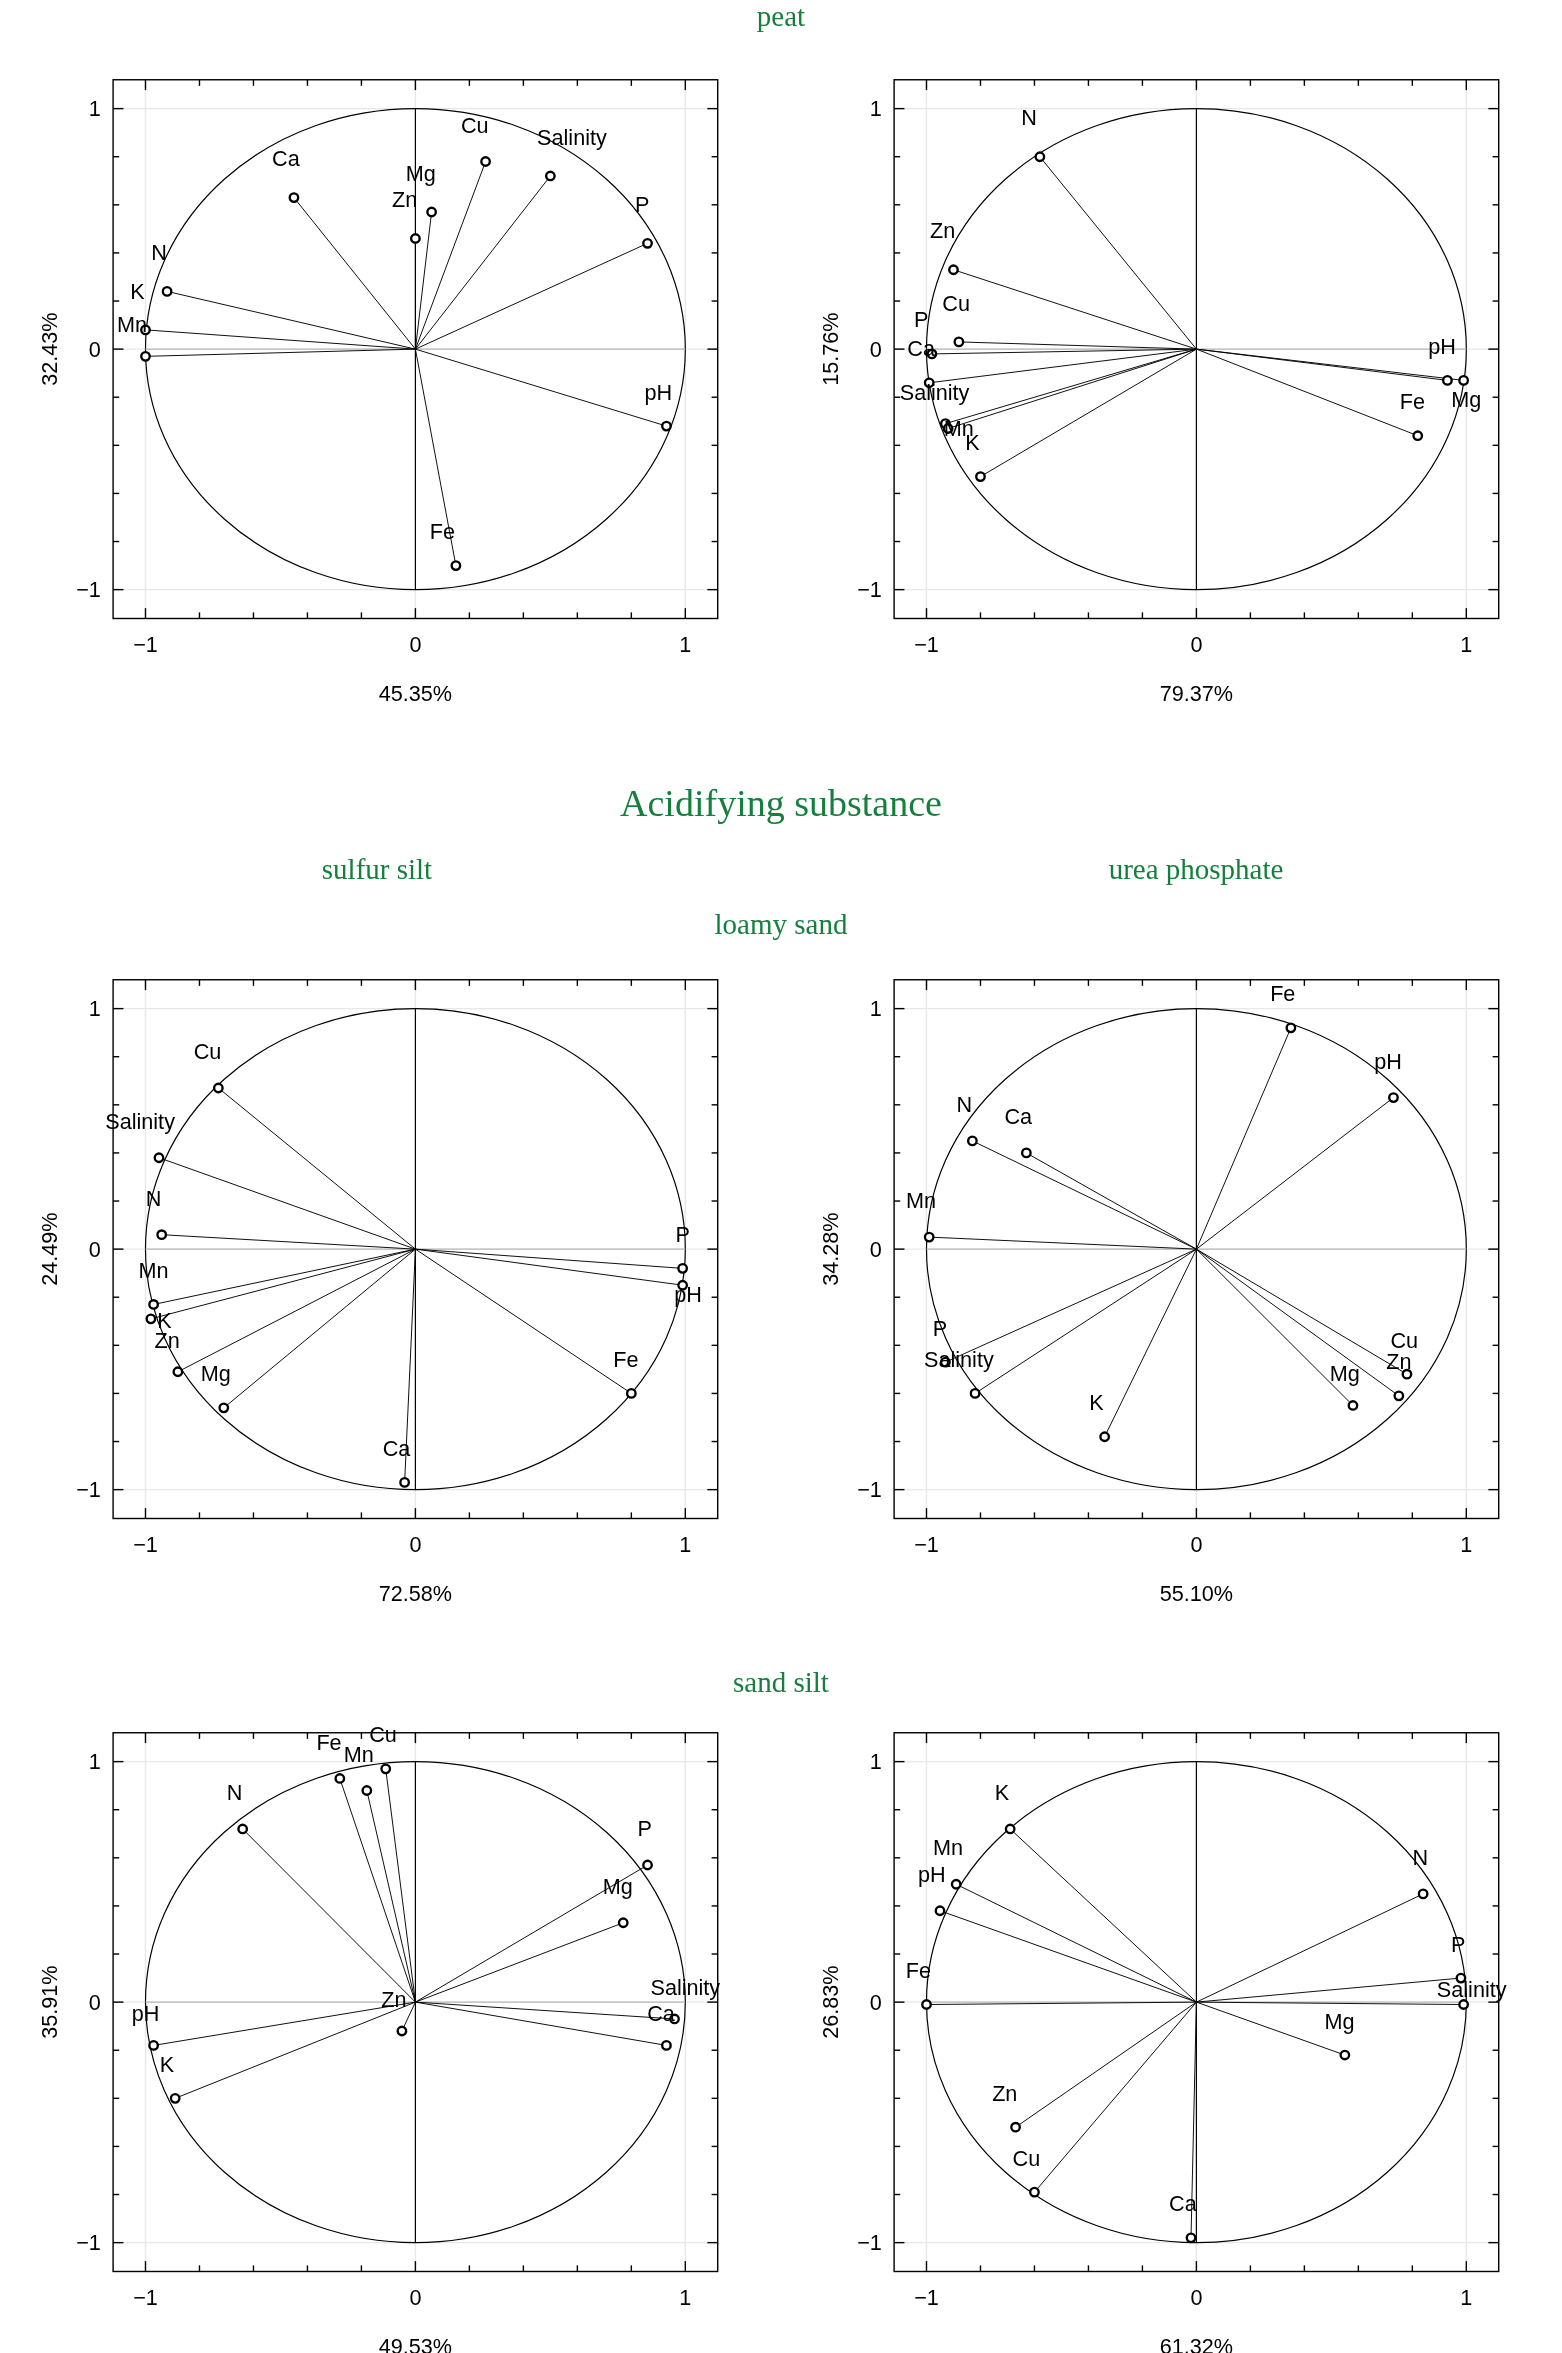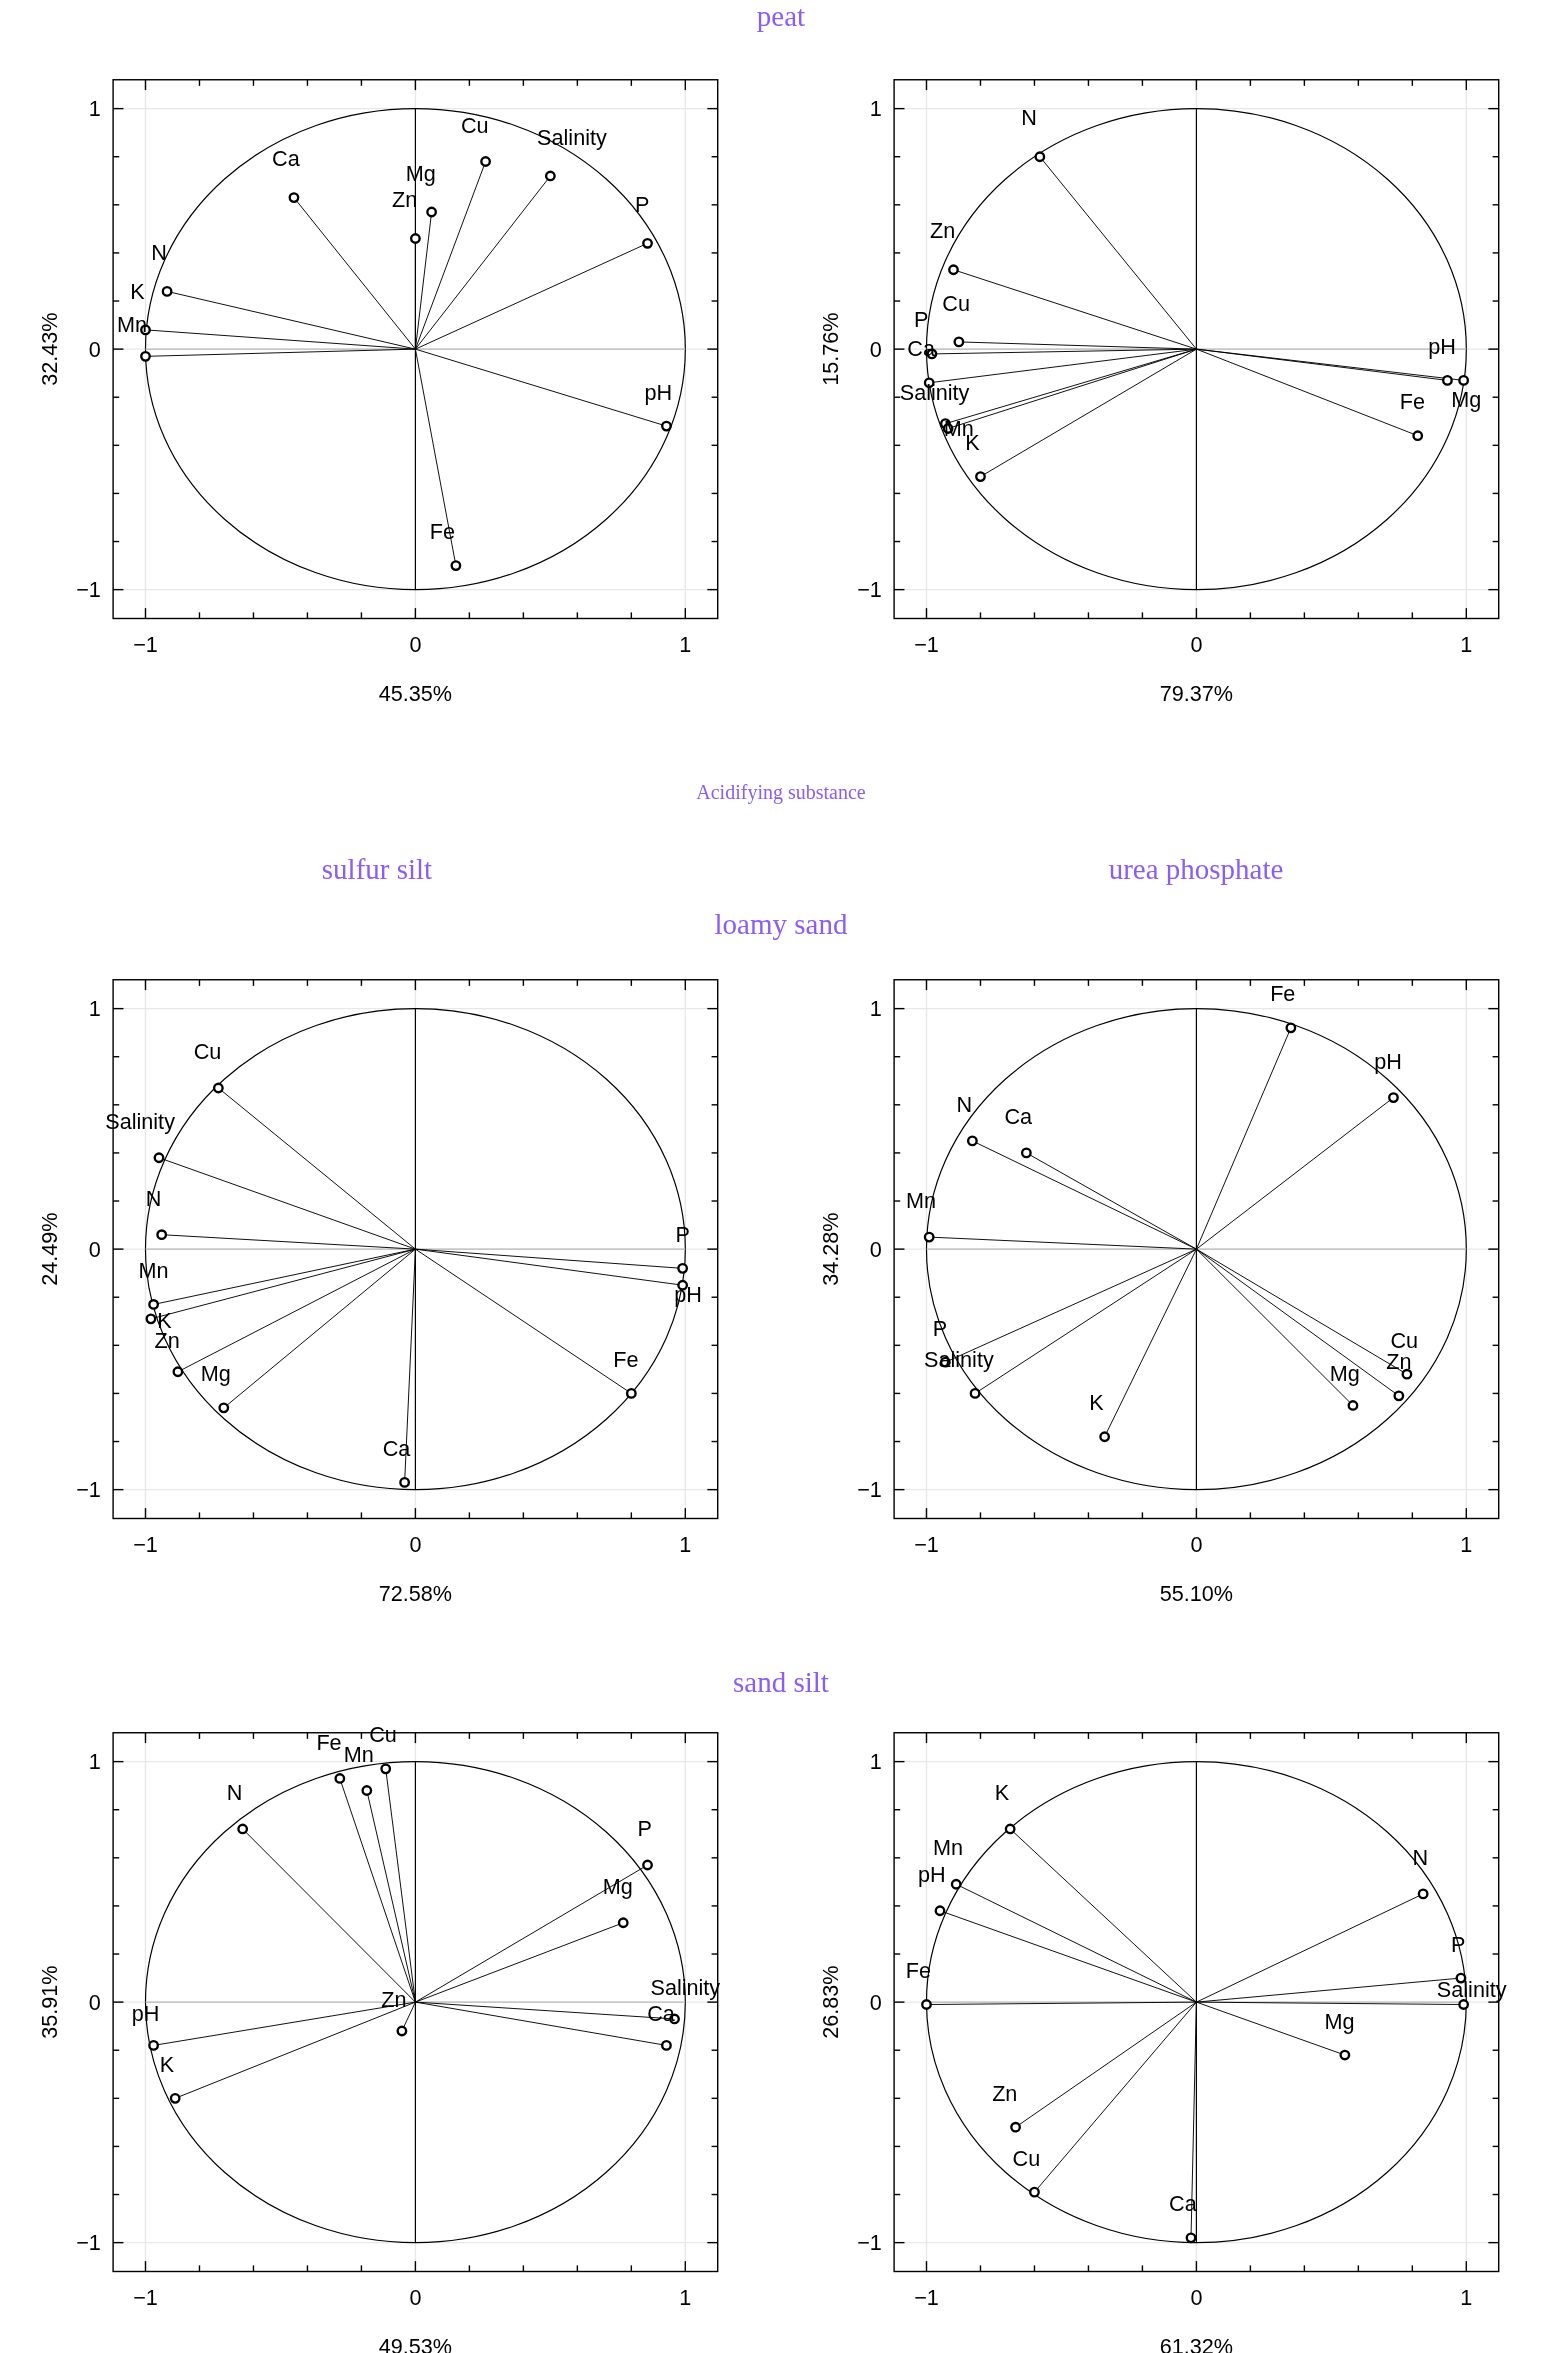--- a/index.html
+++ b/index.html
@@ -6,21 +6,21 @@
   body{
     width:1563px;height:2531px;position:relative;
     font-family:"Liberation Sans", sans-serif;
     color:#000;
     overflow:hidden;
   }
   .serif-label{
     position:absolute;
     font-family:"Liberation Serif", serif;
     font-size:29px;
-    color:#8b5cf6;
+    color:#15803d;
     text-align:center;
     white-space:nowrap;
     transform:translateX(-50%);
   }
   .panel{ position:absolute; }
   .panel svg{ display:block; overflow:visible; }
   text{ font-family:"Liberation Sans", sans-serif; fill:#000; }
   .tick-lbl{ font-size:46px; }
   .axis-title{ font-size:46px; }
 </style>
@@ -222,21 +222,21 @@
       <text x="257.36607142857144" y="637.8348214285714" text-anchor="middle" font-size="46">Ca</text>
       <text x="286.0491071428572" y="729.84375" text-anchor="middle" font-size="46">Salinity</text>
       <text x="337.67857142857144" y="806.5178571428571" text-anchor="middle" font-size="46">Mn</text>
       <text x="366.3616071428572" y="837.1875" text-anchor="middle" font-size="46">K</text>
       <text x="1364.53125" y="632.7232142857142" text-anchor="middle" font-size="46">pH</text>
       <text x="1416.1607142857142" y="745.1785714285713" text-anchor="middle" font-size="46">Mg</text>
       <text x="1301.4285714285713" y="750.2901785714286" text-anchor="middle" font-size="46">Fe</text>
     </svg>
   </div>
 
-<div class="serif-label" style="left:781px;top:781px;font-size:20px;">Acidifying substance</div>
+<div class="serif-label" style="left:781px;top:781px;font-size:38px;">Acidifying substance</div>
 
 <div class="serif-label" style="left:377px;top:853px;">sulfur silt</div>
 
 <div class="serif-label" style="left:1196px;top:853px;">urea phosphate</div>
 
 <div class="serif-label" style="left:781px;top:908px;">loamy sand</div>
 
 <div class="panel" style="left:19px;top:956px;width:734px;height:678px;">
     <svg width="734" height="678" viewBox="0 0 1560 1440">
       <line x1="268.8392857142858" y1="50" x2="268.8392857142858" y2="1195" stroke="#e8e8e8" stroke-width="3"></line>

